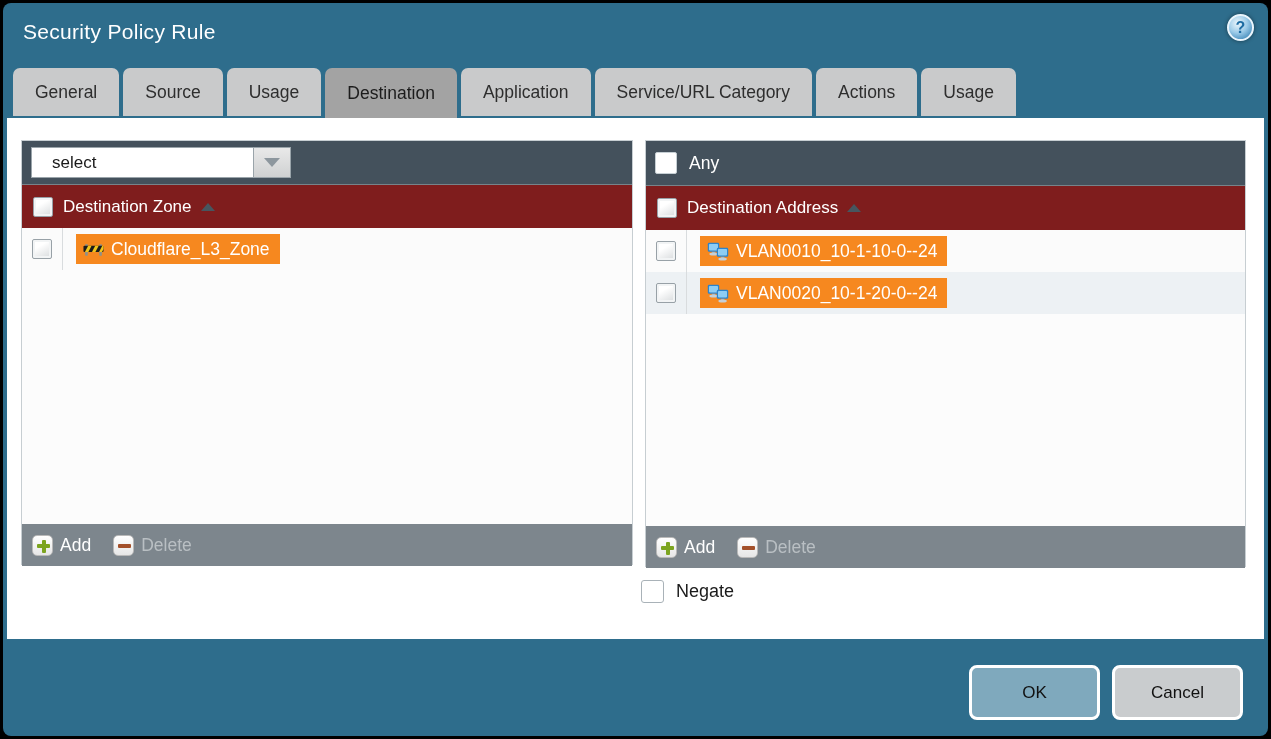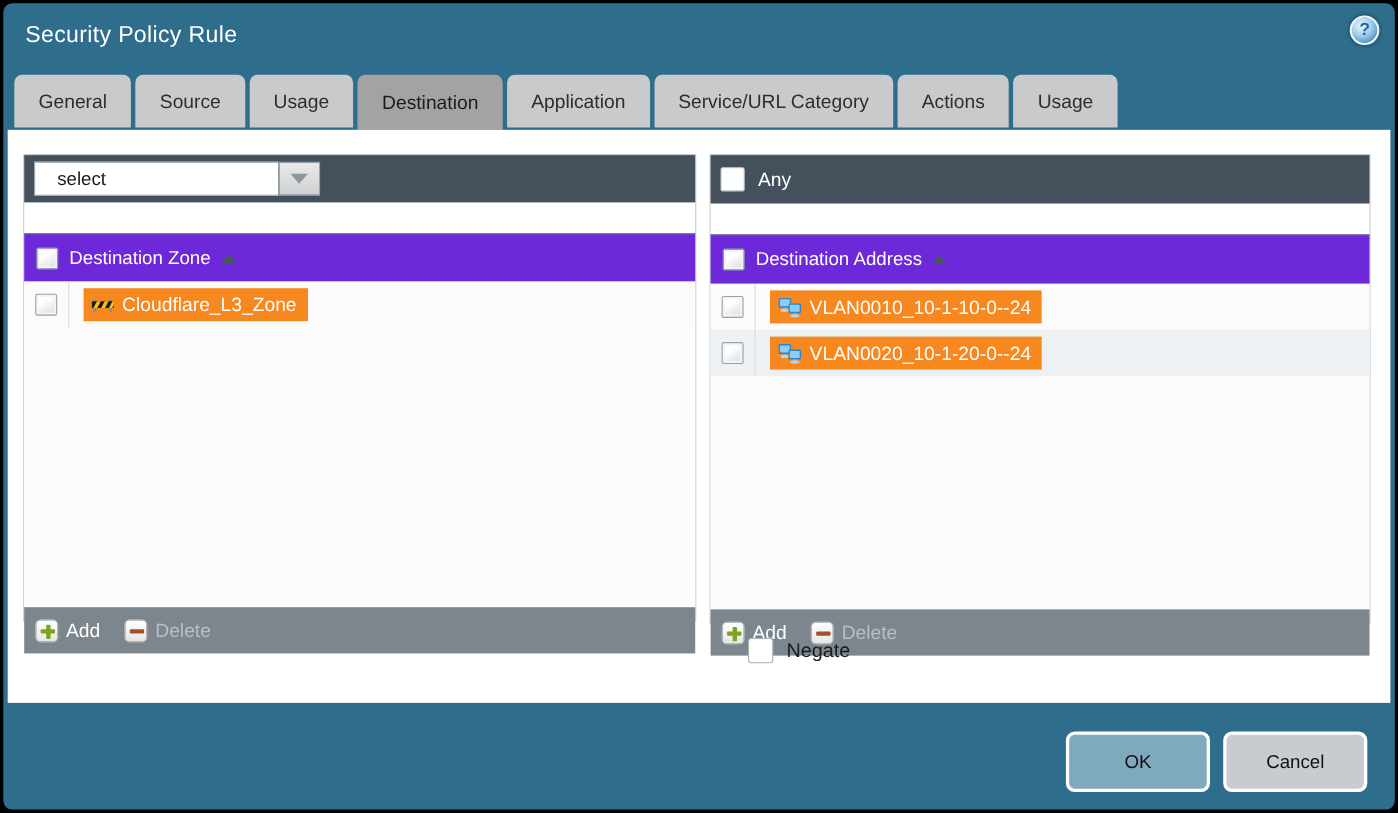--- a/index.html
+++ b/index.html
@@ -30,22 +30,22 @@
 
   .panel-top { background:#44515c; height:43px; display:flex; align-items:center; padding:0 9px; }
   .combo { display:flex; height:31px; }
   .combo input { width:222px; height:31px; border:1px solid #9aa4aa; border-right:none; background:#fff;
                  font-size:17px; padding:0 20px; color:#1a1a1a; font-family:"Liberation Sans",sans-serif; outline:none; }
   .combo-btn { width:38px; height:31px; background:linear-gradient(#e9e9e9,#cfd1d2); border:1px solid #9aa4aa;
                display:flex; align-items:center; justify-content:center; cursor:pointer; }
   .tri-down { width:0; height:0; border-left:8px solid transparent; border-right:8px solid transparent;
               border-top:9px solid #8d979e; }
 
-  .col-header { background:#6d28d9; height:44px; display:flex; align-items:center; color:#fff;
-                font-size:17px; border-top:1px solid #77838a;margin-top:28px; }
+  .col-header { background:#7f1d1d; height:44px; display:flex; align-items:center; color:#fff;
+                font-size:17px; border-top:1px solid #77838a; }
   .col-header .hcell { width:41px; display:flex; justify-content:center; }
   .sort-asc { width:0; height:0; border-left:7px solid transparent; border-right:7px solid transparent;
               border-bottom:8px solid #47565f; margin-left:9px; display:inline-block; }
   .hdr-label { display:flex; align-items:center; cursor:pointer; }
 
   .list { background:#fcfcfc; height:296px; overflow:hidden; }
   .row { height:42px; display:flex; align-items:center; background:#fbfbfb; }
   .row.alt { background:#edf1f4; }
   .row-check { width:41px; align-self:stretch; border-right:1px solid #d9dcde;
                display:flex; align-items:center; justify-content:center; }
@@ -63,21 +63,21 @@
   .tool-btn .lbl { color:#fff; font-size:17.5px; }
   .tool-btn.disabled .lbl { color:#b9bfc3; }
   .tb-ico { width:21px; height:21px; border-radius:5px; background:linear-gradient(#ffffff,#e6e6e6);
             border:1px solid #b9b9b9; position:relative; }
   .tb-ico::before { content:""; position:absolute; left:4px; top:8.5px; width:13px; height:4px; border-radius:1px; }
   .tb-ico.add::before { background:#7ca41f; }
   .tb-ico.add::after { content:""; position:absolute; left:8.5px; top:4px; width:4px; height:13px;
                        border-radius:1px; background:#7ca41f; }
   .tb-ico.del::before { background:#a3502a; }
 
-  .negate { position:absolute; left:673px; top:462px; display:flex; align-items:center; gap:12px; }
+  .negate { position:absolute; left:634px; top:462px; display:flex; align-items:center; gap:12px; }
   .negate .lbl { font-size:18px; color:#1b1b1b; }
 
   
   .btn { position:absolute; top:662px; width:131px; height:55px; border-radius:8px; border:3px solid #fff;
          font-size:17px; color:#111; display:flex; align-items:center; justify-content:center;
          cursor:pointer; font-family:"Liberation Sans",sans-serif; }
   .btn-ok { right:168px; background:#7fa9bd; }
   .btn-cancel { right:25px; background:#c9ccce; }
 </style>
 </head>

